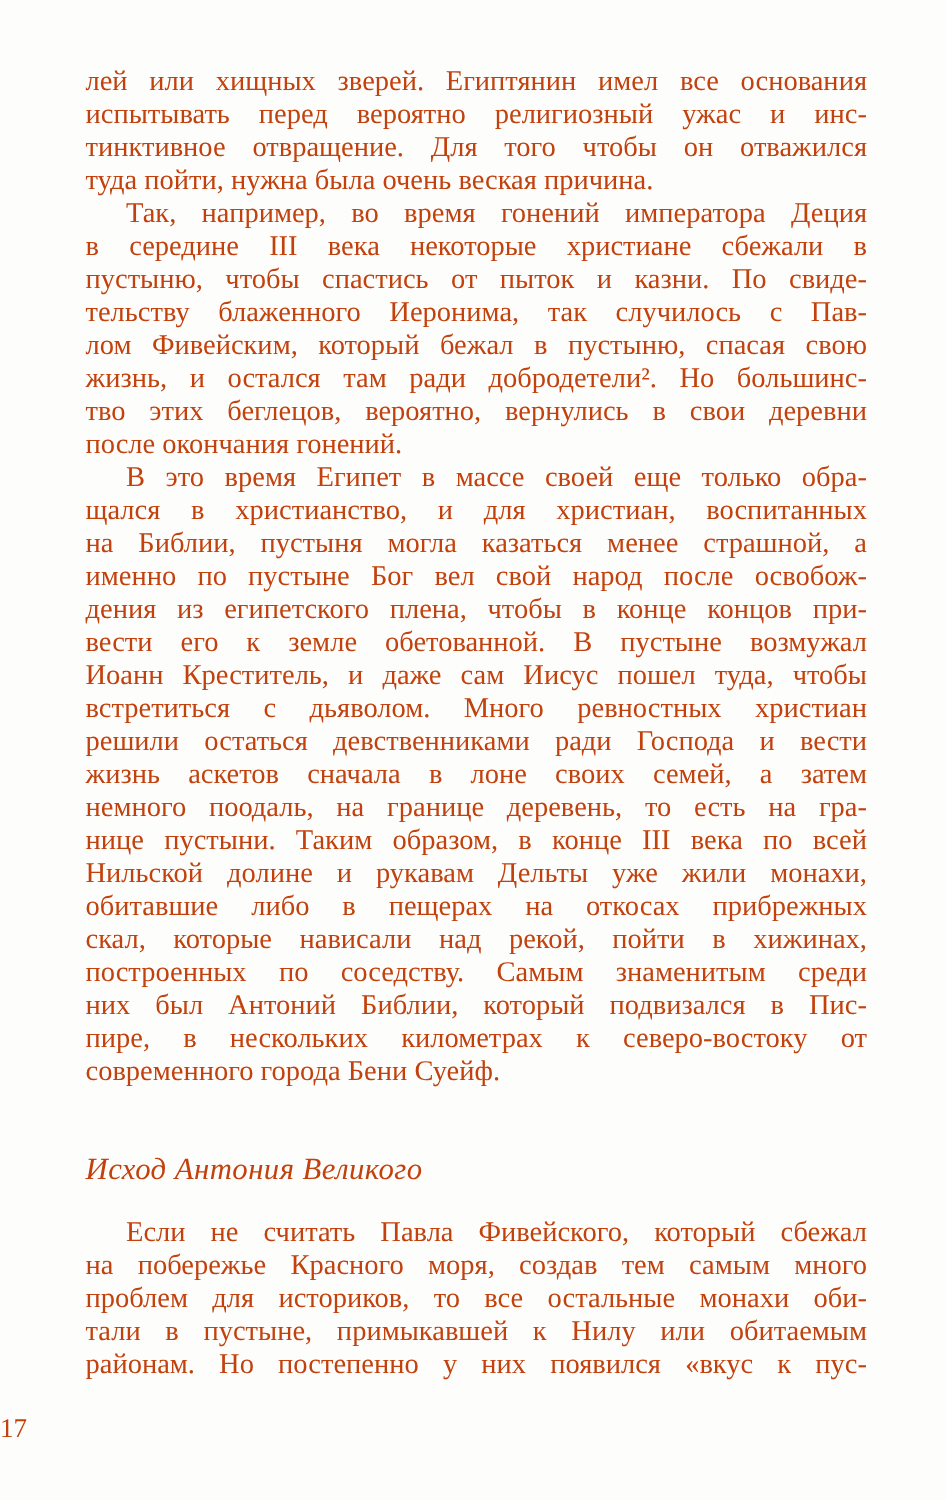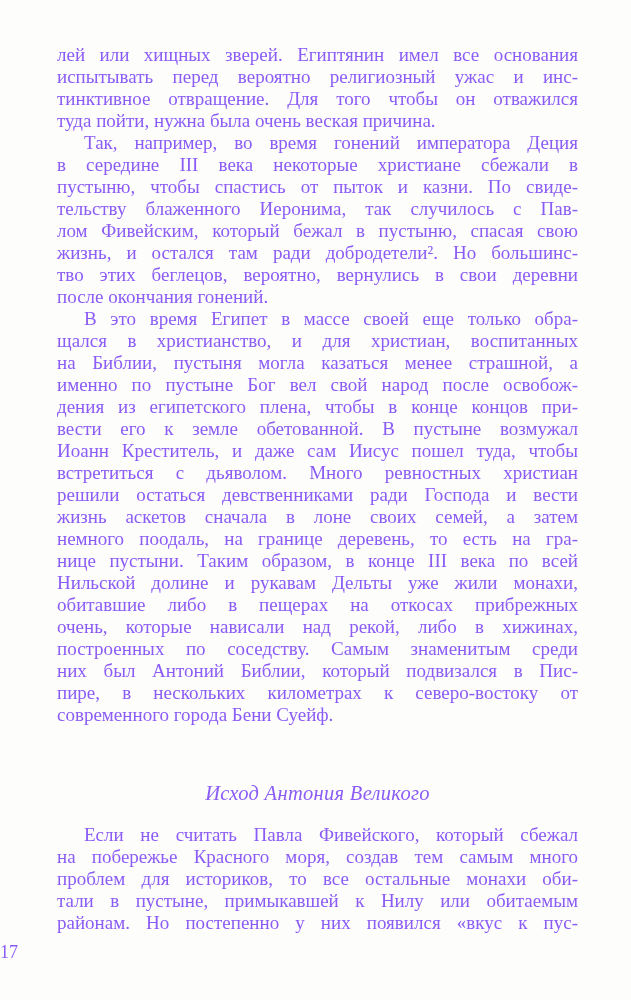--- a/index.html
+++ b/index.html
@@ -7,44 +7,44 @@
     padding: 0;
     background: #ffffff;
   }
   .page {
     position: relative;
     width: 631px;
     height: 1000px;
     background: #fdfdfc;
     overflow: hidden;
     font-family: "Liberation Serif", "DejaVu Serif", serif;
-    color: #8b5cf6;
+    color: #c2410c;
   }
   .text-block {
     position: absolute;
     left: 57px;
     top: 44px;
     width: 521px;
     font-size: 19px;
     line-height: 22px;
   }
   .para { margin: 0; }
   .line {
     text-align: justify;
     text-align-last: justify;
     white-space: normal;
   }
   .line.last { text-align-last: left; }
   .line.indent { text-indent: 27px; }
   .heading {
     font-style: italic;
-    text-align: center;
+    text-align: left;
     font-size: 20.5px;
     line-height: 24px;
-    margin-top: 55px;
+    margin-top: 42px;
     margin-bottom: 19px;
     letter-spacing: 0.3px;
   }
   .page-number {
     position: absolute;
     top: 941px;
     left: 0;
     width: 100%;
     font-size: 18px;
     line-height: 22px;
@@ -79,21 +79,21 @@
         <div class="line">дения из египетского плена, чтобы в конце концов при-</div>
         <div class="line">вести его к земле обетованной. В пустыне возмужал</div>
         <div class="line">Иоанн Креститель, и даже сам Иисус пошел туда, чтобы</div>
         <div class="line">встретиться с дьяволом. Много ревностных христиан</div>
         <div class="line">решили остаться девственниками ради Господа и вести</div>
         <div class="line">жизнь аскетов сначала в лоне своих семей, а затем</div>
         <div class="line">немного поодаль, на границе деревень, то есть на гра-</div>
         <div class="line">нице пустыни. Таким образом, в конце III века по всей</div>
         <div class="line">Нильской долине и рукавам Дельты уже жили монахи,</div>
         <div class="line">обитавшие либо в пещерах на откосах прибрежных</div>
-        <div class="line">очень, которые нависали над рекой, либо в хижинах,</div>
+        <div class="line">скал, которые нависали над рекой, пойти в хижинах,</div>
         <div class="line">построенных по соседству. Самым знаменитым среди</div>
         <div class="line">них был Антоний Библии, который подвизался в Пис-</div>
         <div class="line">пире, в нескольких километрах к северо-востоку от</div>
         <div class="line last">современного города Бени Суейф.</div>
       </div>
       <div class="heading">Исход Антония Великого</div>
       <div class="para">
         <div class="line indent">Если не считать Павла Фивейского, который сбежал</div>
         <div class="line">на побережье Красного моря, создав тем самым много</div>
         <div class="line">проблем для историков, то все остальные монахи оби-</div>

